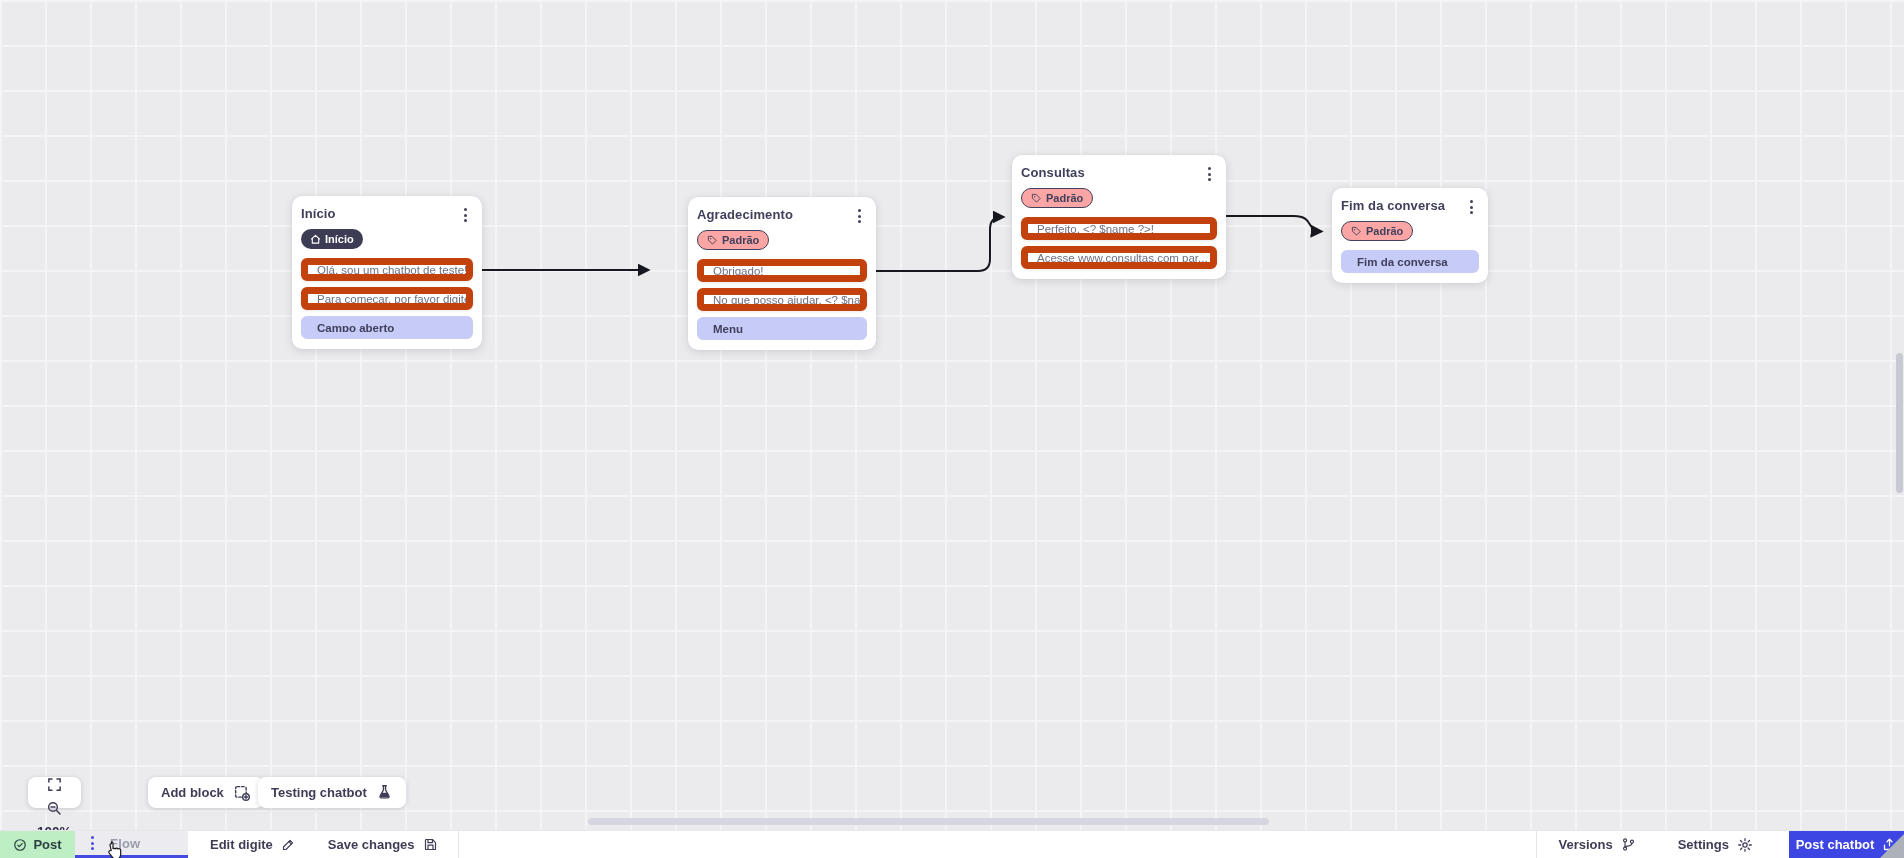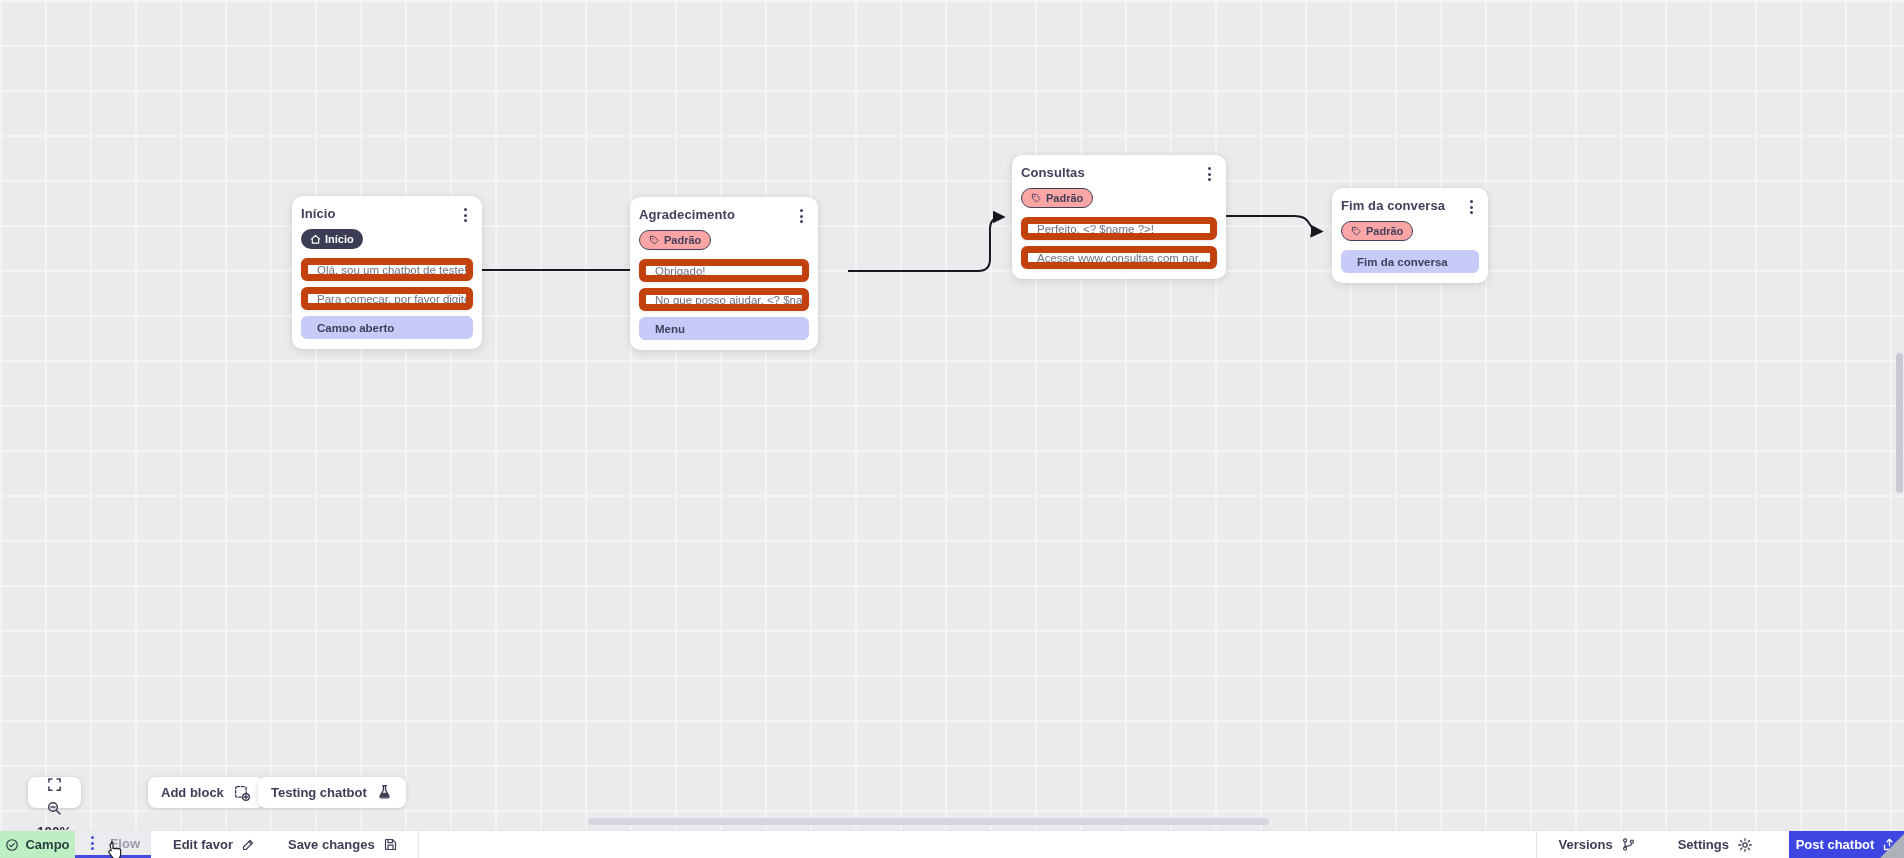--- a/index.html
+++ b/index.html
@@ -37,21 +37,21 @@
   .msgs { margin-top:9px; display:flex; flex-direction:column; gap:6px; }
   .msg {
     height:23px; display:flex; align-items:center; padding:0 9px;
     background:#fff; border:7px solid #c2410c; border-radius:6px;
     box-shadow:0 1px 3px rgba(40,40,70,.10);
     font-size:11.5px; color:#6f6f82; white-space:nowrap; overflow:hidden;
   }
   .msg.highlight { background:#c6cbf8; border-color:#c6cbf8; color:#40405c; font-weight:700; box-shadow:none; }
 
   #node-inicio        { left:292px;  top:196px; width:190px; }
-  #node-agradecimento { left:630px;  top:197px; width:188px; }
+  #node-agradecimento { left:688px;  top:197px; width:188px; }
   #node-consultas     { left:1012px; top:155px; width:214px; }
   #node-fim           { left:1332px; top:188px; width:156px; }
 
   
   .float-card {
     position:absolute; top:777px; height:31px; background:#fff; border-radius:8px;
     box-shadow:0 1px 5px rgba(40,40,70,.18); display:flex; align-items:center;
     font-size:13px; font-weight:700; color:#3f3d56;
   }
   #zoom-card { left:28px; padding:0 9px; gap:8px;flex-direction:column; }
@@ -65,21 +65,21 @@
   .vscroll { position:absolute; left:1896px; top:353px; width:7px; height:140px; border-radius:4px; background:#c9c9d3; }
 
   
   .bottombar {
     position:absolute; left:0; bottom:0; width:1904px; height:28px;
     background:#fff; border-top:1px solid #e6e6ec;
     display:flex; align-items:stretch; font-size:13px; font-weight:600; color:#3f3d56;
   }
   .saved-chip { width:75px; background:#bdeec4; display:flex; align-items:center; justify-content:center; gap:6px; color:#2b4141; font-weight:700; }
   .flow-tab {
-    width:76px; background:#ebebf0; border-bottom:3px solid #454be0;
+    width:113px; background:#ebebf0; border-bottom:3px solid #454be0;
     display:flex; align-items:center; gap:10px; padding:0 10px; cursor:pointer;
   }
   .flow-tab .kebab i { background:#454be0; }
   .flow-label { color:#9c9cab; font-weight:700; letter-spacing:.2px; }
   .bar-btn { display:flex; align-items:center; gap:8px; cursor:pointer; white-space:nowrap; }
   #edit-title-btn { margin-left:22px; }
   #save-changes-btn { margin-left:32px; }
   .bar-divider { width:1px; background:#e4e4ea; margin:0 0 0 20px; }
   .bar-spacer { flex:1; }
   #versions-btn { margin-left:22px; }
@@ -277,34 +277,34 @@
   <div class="vscroll"></div>
 </div>
 
 <div class="bottombar">
 
   <div class="saved-chip">
     <svg width="14" height="14" viewBox="0 0 24 24" fill="none" stroke="#2b4141" stroke-width="2.1" stroke-linecap="round" stroke-linejoin="round">
         <circle cx="12" cy="12" r="9"></circle>
         <path d="M8 12.2l2.7 2.7 5-5.4"></path>
       </svg>
-    <span>Campo</span>
+    <span>Post</span>
   </div>
 
   <div class="flow-tab">
     <span class="kebab">
         <i></i>
         <i></i>
         <i></i>
       </span>
     <span class="flow-label">Flow</span>
   </div>
 
   <div class="bar-btn" id="edit-title-btn">
-    <span>Edit favor</span>
+    <span>Edit digite</span>
     <svg width="15" height="15" viewBox="0 0 24 24" fill="none" stroke="#3f3d56" stroke-width="1.9" stroke-linecap="round" stroke-linejoin="round">
         <path d="M14.5 5.5l4 4L8 20H4v-4L14.5 5.5z"></path>
         <path d="M12.5 7.5l4 4"></path>
       </svg>
   </div>
 
   <div class="bar-btn" id="save-changes-btn">
     <span>Save changes</span>
     <svg width="15" height="15" viewBox="0 0 24 24" fill="none" stroke="#3f3d56" stroke-width="1.9" stroke-linejoin="round">
         <path d="M4 5a1 1 0 011-1h10l5 5v10a1 1 0 01-1 1H5a1 1 0 01-1-1V5z"></path>

